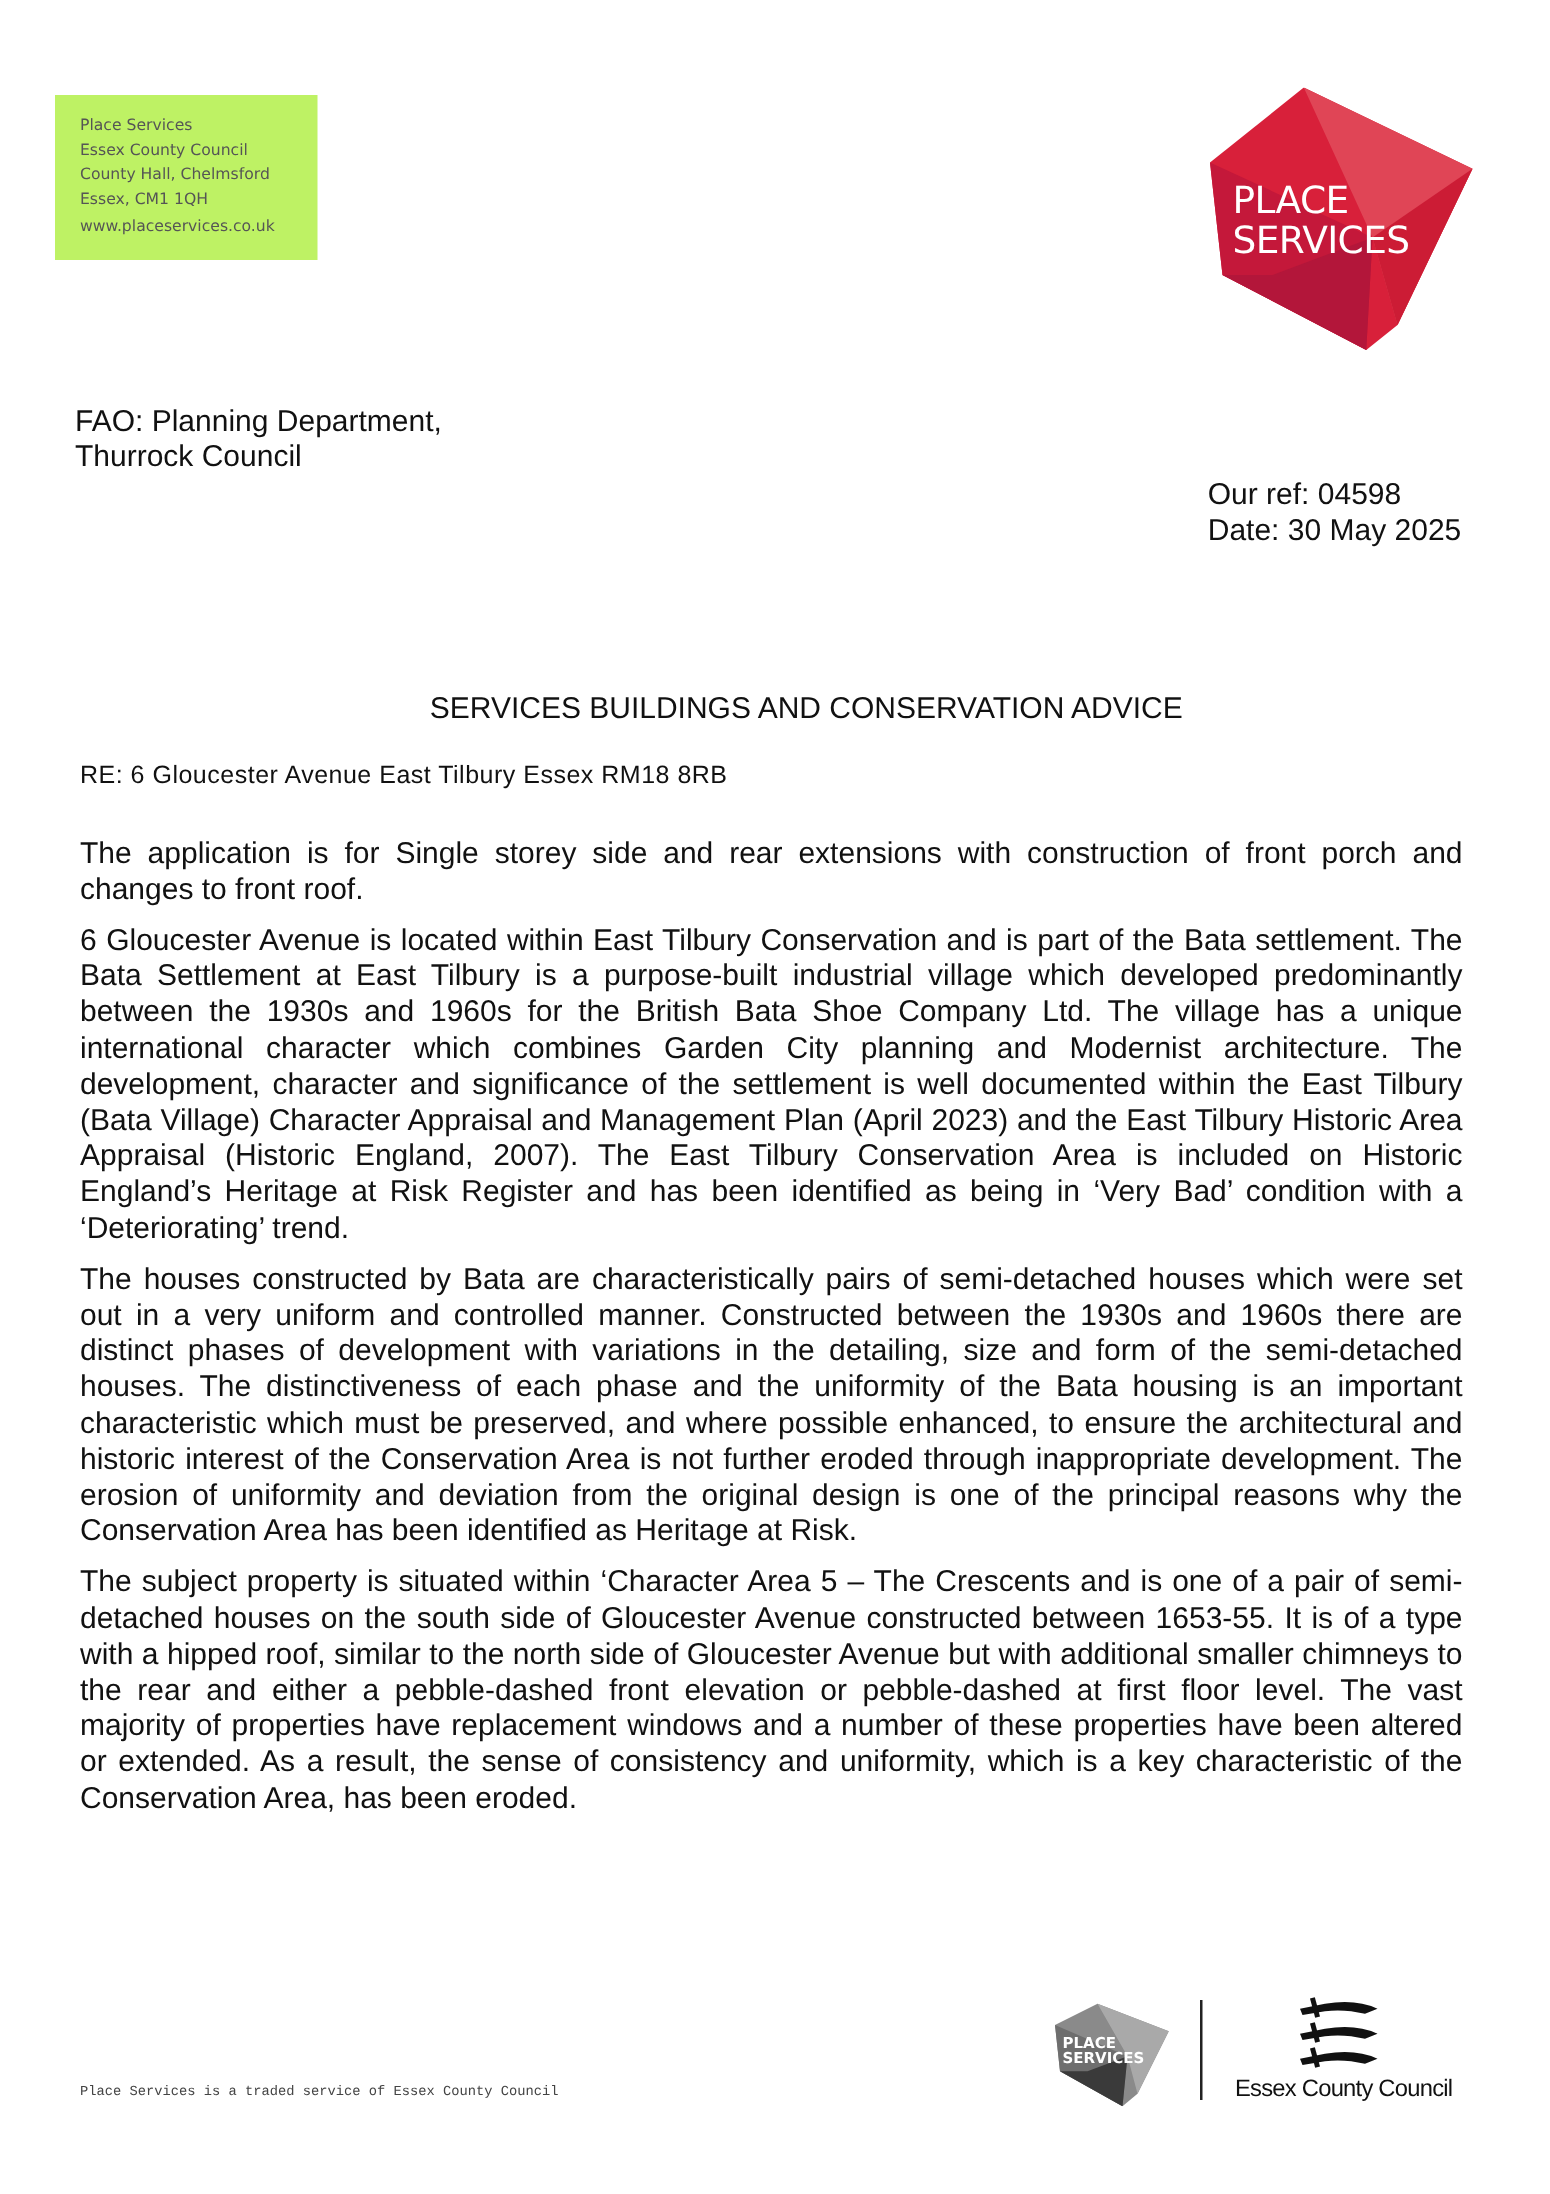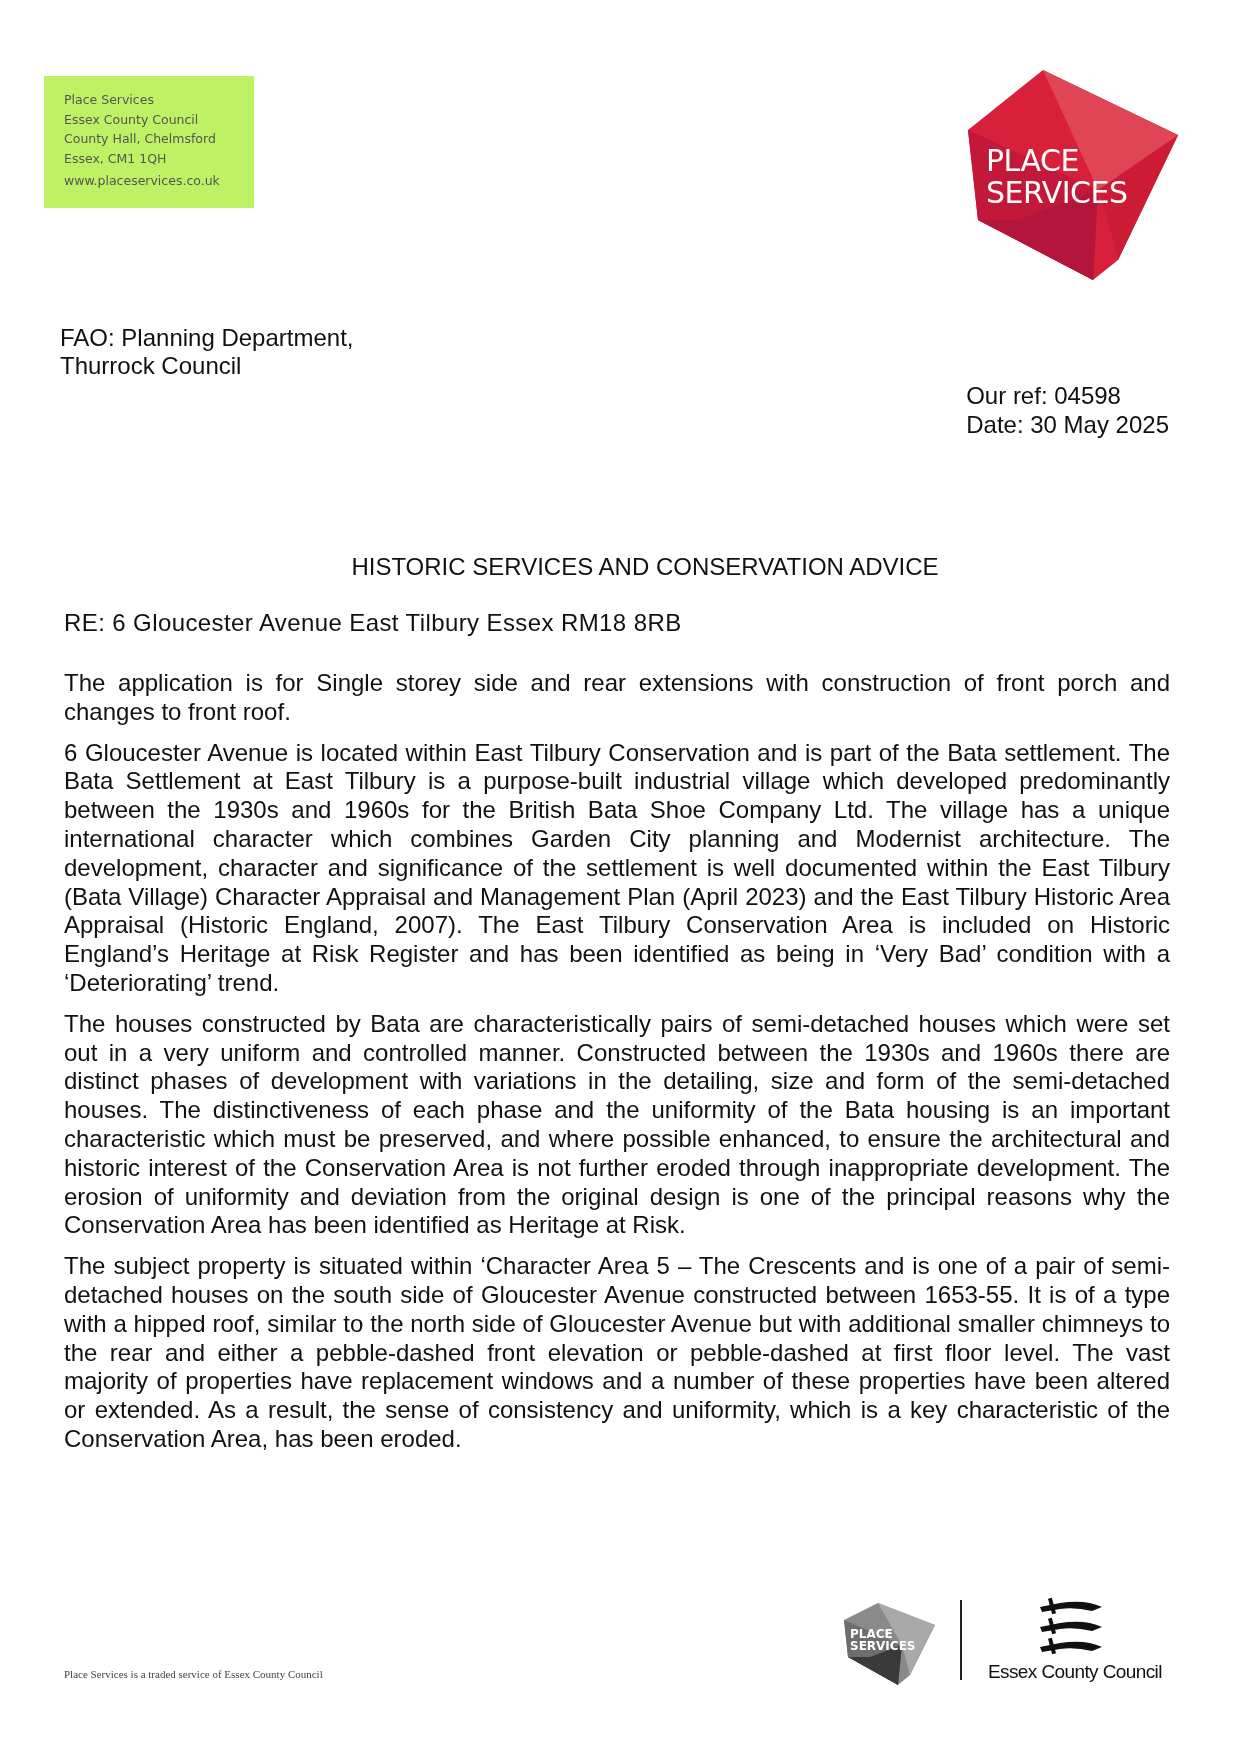--- a/index.html
+++ b/index.html
@@ -10,25 +10,25 @@
                 font-family: "DejaVu Sans", sans-serif; font-size: 12.5px; color: #555; line-height: 19.5px; }
   .addr-block .web { margin-top: 3px; }
   .logo-top { position: absolute; left: 958px; top: 70px; width: 230px; height: 210px; }
   .logo-top .txt { position: absolute; left: 28px; top: 75px; color: #fff;
                    font-family: "DejaVu Sans", sans-serif; font-size: 30px; line-height: 32px;
                    letter-spacing: -0.5px; }
   .fao { position: absolute; left: 60px; top: 324px; font-size: 24px; line-height: 28px; }
   .refs { position: absolute; right: 71px; top: 381px; font-size: 24px; line-height: 29px; }
   .heading { position: absolute; left: 0; width: 1240px; top: 553px; text-align: center;
              font-size: 24px; padding-left: 50px; box-sizing: border-box; }
-  .re { position: absolute; left: 64px; top: 609px; font-size: 24px; letter-spacing: 0.4px; }
+  .re { position: absolute; left: 64px; top: 609px; font-size: 20px; letter-spacing: 0.4px; }
   .body-text { position: absolute; left: 64px; top: 669px; width: 1106px; font-size: 24px;
                line-height: 28.8px; text-align: justify; }
   .body-text p { margin: 0 0 12px 0; }
-  .footer-note { position: absolute; left: 64px; top: 1668px; font-family: Liberation Serif, serif;
+  .footer-note { position: absolute; left: 64px; top: 1668px; font-family: Liberation Mono, monospace;
                  font-size: 11px; color: #444; }
   .footer-logos { position: absolute; left: 840px; top: 1595px; width: 340px; height: 100px; }
   .footer-logos .divider { position: absolute; left: 120px; top: 5px; width: 2px; height: 80px; background: #222; }
   .footer-logos .ps-txt { position: absolute; left: 10px; top: 33px; color: #fff; font-family: "DejaVu Sans", sans-serif;
                           font-size: 12px; line-height: 12px; font-weight: bold; }
   .footer-logos .ecc-txt { position: absolute; left: 148px; top: 66px; font-size: 19px; letter-spacing: -0.6px; color: #111; }
   .footer-logos .seaxes { position: absolute; left: 190px; top: 0px; }
 </style>
 </head>
 <body>
@@ -58,21 +58,21 @@
 <div class="fao">
   <div>FAO: Planning Department,</div>
   <div>Thurrock Council</div>
 </div>
 
 <div class="refs">
   <div>Our ref: 04598</div>
   <div>Date: 30 May 2025</div>
 </div>
 
-<div class="heading">HISTORIC SERVICES AND CONSERVATION ADVICE</div>
+<div class="heading">SERVICES BUILDINGS AND CONSERVATION ADVICE</div>
 <div class="re">RE: 6 Gloucester Avenue East Tilbury Essex RM18 8RB</div>
 
 <div class="body-text">
   <p>The application is for Single storey side and rear extensions with construction of front porch and changes to front roof.</p>
   <p>6 Gloucester Avenue is located within East Tilbury Conservation and is part of the Bata settlement. The Bata Settlement at East Tilbury is a purpose-built industrial village which developed predominantly between the 1930s and 1960s for the British Bata Shoe Company Ltd. The village has a unique international character which combines Garden City planning and Modernist architecture. The development, character and significance of the settlement is well documented within the East Tilbury (Bata Village) Character Appraisal and Management Plan (April 2023) and the East Tilbury Historic Area Appraisal (Historic England, 2007). The East Tilbury Conservation Area is included on Historic England’s Heritage at Risk Register and has been identified as being in ‘Very Bad’ condition with a ‘Deteriorating’ trend.</p>
   <p>The houses constructed by Bata are characteristically pairs of semi-detached houses which were set out in a very uniform and controlled manner. Constructed between the 1930s and 1960s there are distinct phases of development with variations in the detailing, size and form of the semi-detached houses. The distinctiveness of each phase and the uniformity of the Bata housing is an important characteristic which must be preserved, and where possible enhanced, to ensure the architectural and historic interest of the Conservation Area is not further eroded through inappropriate development. The erosion of uniformity and deviation from the original design is one of the principal reasons why the Conservation Area has been identified as Heritage at Risk.</p>
   <p>The subject property is situated within ‘Character Area 5 – The Crescents and is one of a pair of semi-detached houses on the south side of Gloucester Avenue constructed between 1653-55. It is of a type with a hipped roof, similar to the north side of Gloucester Avenue but with additional smaller chimneys to the rear and either a pebble-dashed front elevation or pebble-dashed at first floor level. The vast majority of properties have replacement windows and a number of these properties have been altered or extended. As a result, the sense of consistency and uniformity, which is a key characteristic of the Conservation Area, has been eroded.</p>
 </div>
 
 <div class="footer-note">Place Services is a traded service of Essex County Council</div>

